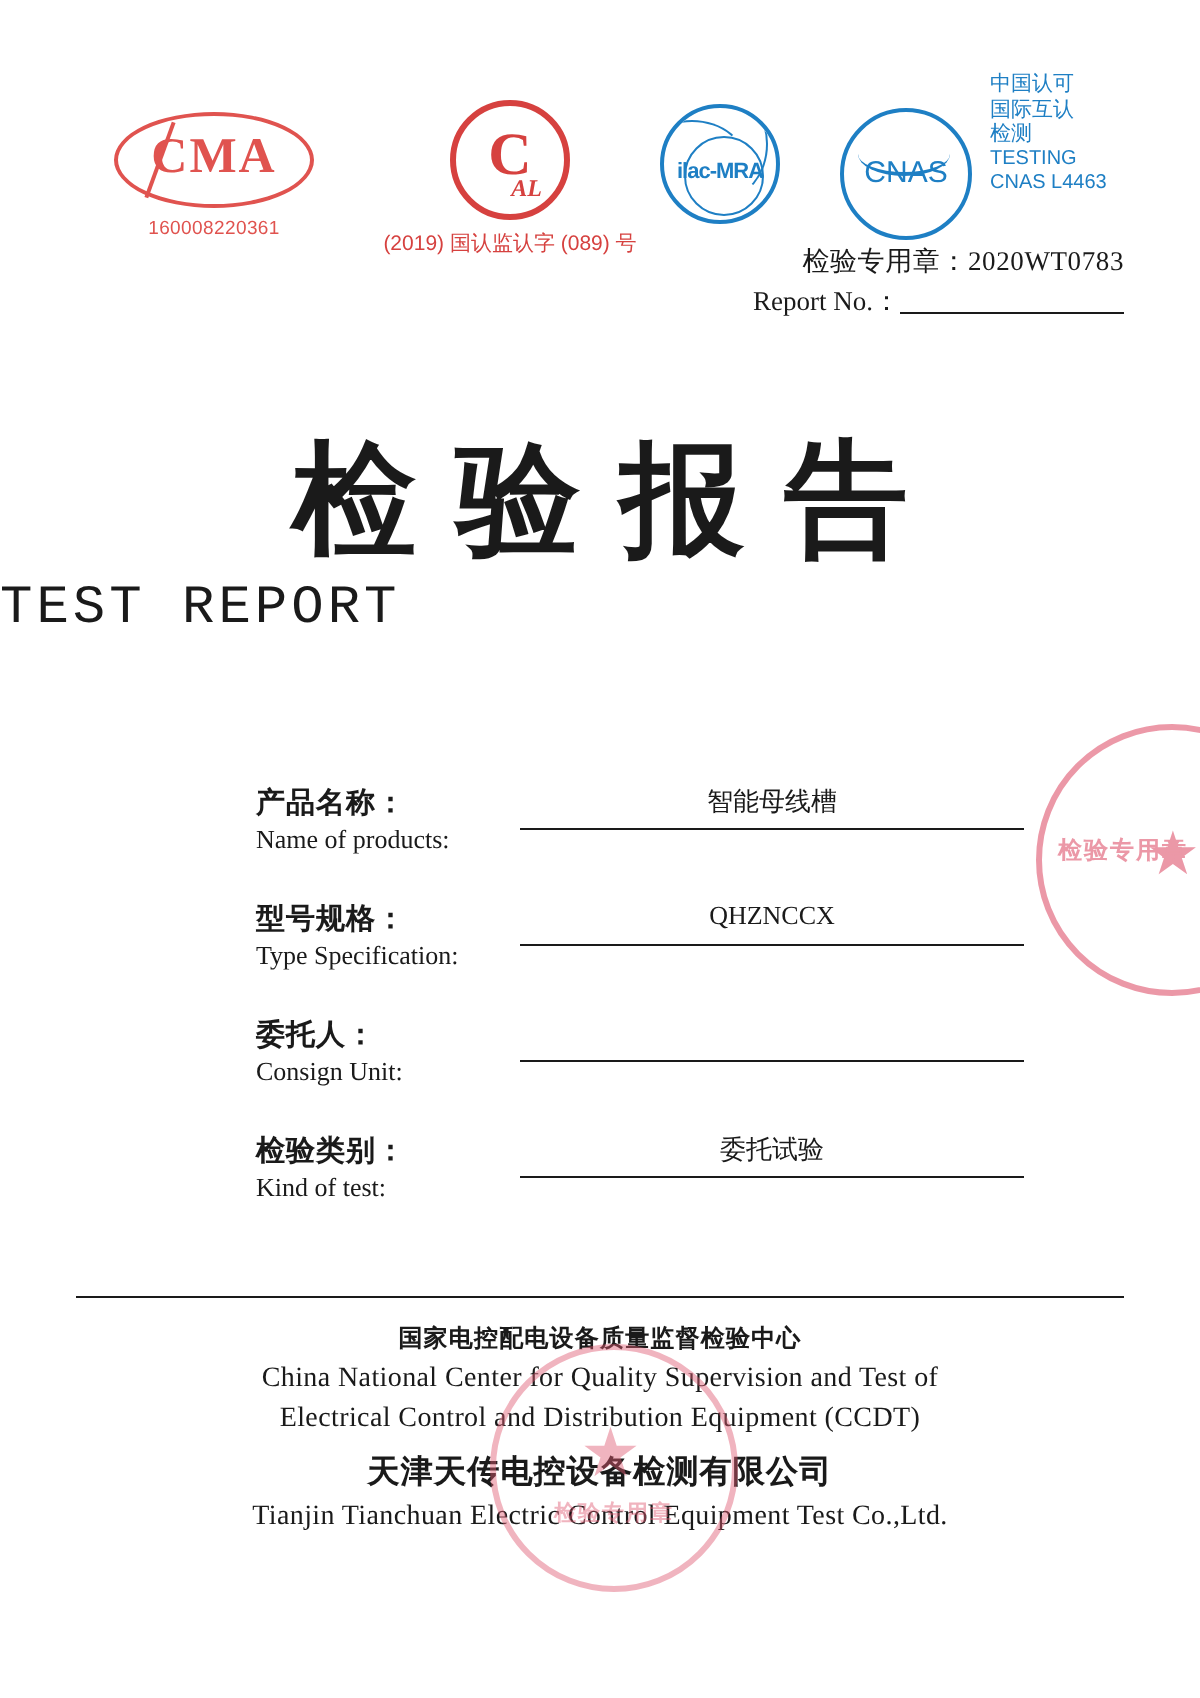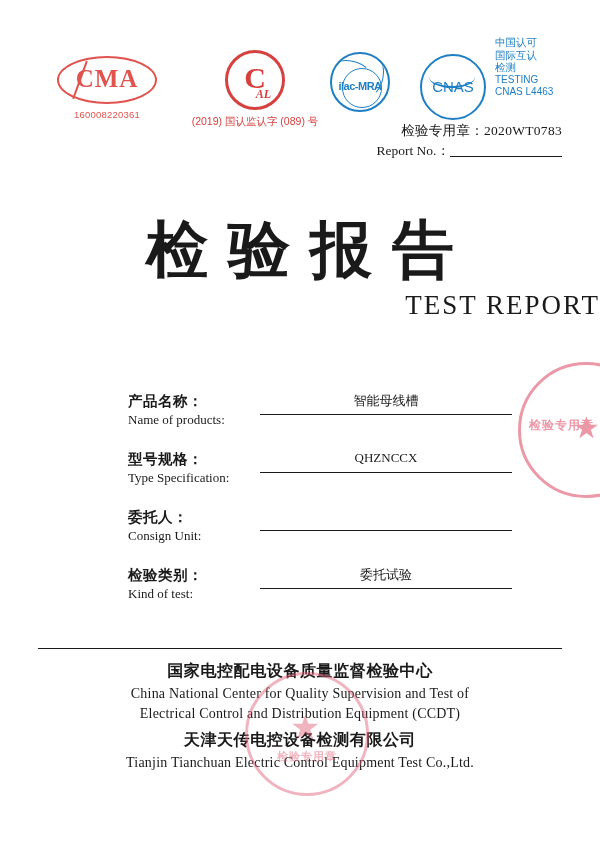--- a/index.html
+++ b/index.html
@@ -215,24 +215,24 @@
     font-size: 62px;
     font-weight: bold;
     letter-spacing: 20px;
     text-indent: 20px;
     font-family: "Liberation Serif", serif;
   }
   .title-en {
     position: absolute;
     top: 290px;
     left: 0; right: 0;
-    text-align: right;
+    text-align: left;
     font-size: 27px;
     letter-spacing: 2px;
-    font-family: Liberation Serif, serif;
+    font-family: Liberation Mono, monospace;
   }
 
   
   .fields {
     position: absolute;
     top: 392px;
     left: 128px;
     width: 384px;
   }
   .field-row {
@@ -286,21 +286,21 @@
     left: 0; right: 0;
     text-align: center;
     font-family: "Liberation Serif", serif;
   }
   .footer .divider {
     width: 524px;
     margin: 0 auto 12px auto;
     border-top: 1px solid #1a1a1a;
   }
   .footer .f-cn1 {
-    font-size: 16px;
+    font-size: 12px;
     font-weight: bold;
     letter-spacing: 0.6px;
     text-align: center;
   }
   .footer .f-en1, .footer .f-en2 {
     font-size: 14px;
     margin-top: 4px;
     letter-spacing: 0.2px;
   }
   .footer .f-cn2 {

